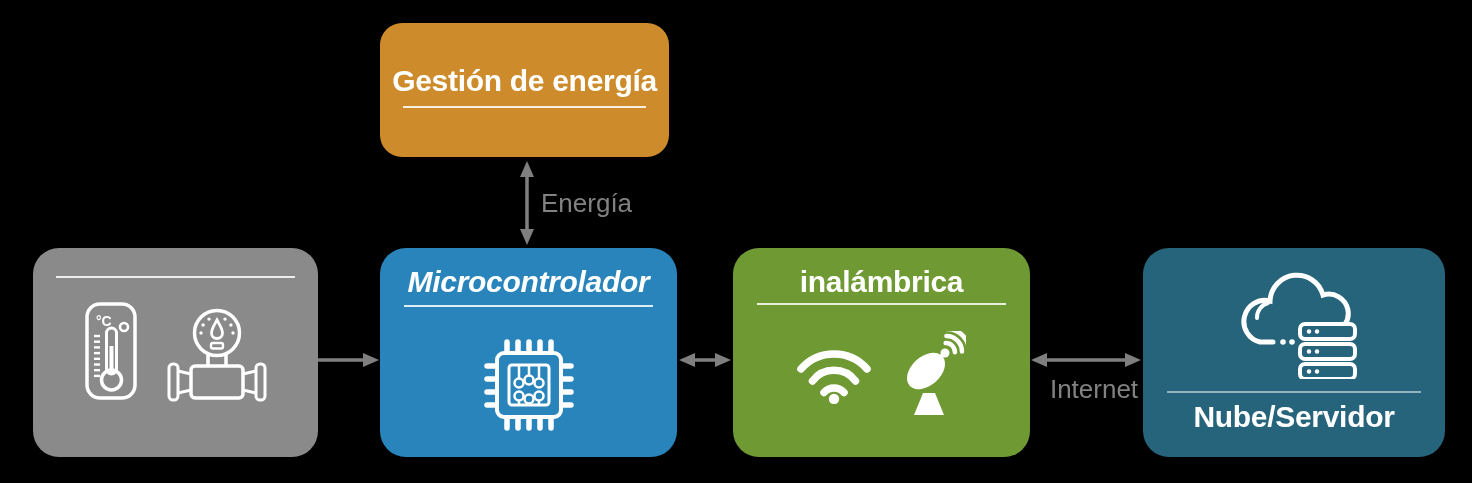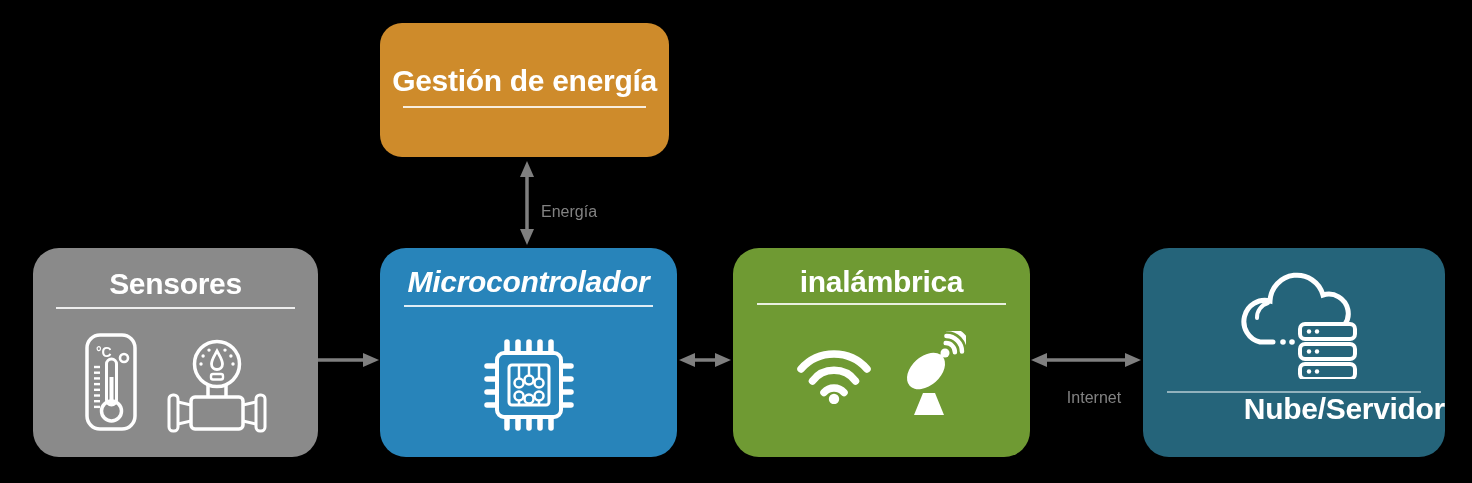--- a/index.html
+++ b/index.html
@@ -19,24 +19,24 @@
   #node-micro{left:380px;top:248px;width:297px;height:209px;background:#2884BA;padding-top:18px;font-style:italic;}
   #node-micro .icons-row{margin-top:27px;}
 
   #node-wireless{left:733px;top:248px;width:297px;height:209px;background:#6F9A33;padding-top:18px;}
   #node-wireless .underline{margin-top:6px;}
   #node-wireless .icons-row{margin-top:26px;gap:23px;align-items:flex-end;}
   #node-wireless .wifi-wrap{margin-bottom:7px;}
 
   #node-cloud{left:1143px;top:248px;width:302px;height:209px;background:#25647A;padding-top:9px;}
   #node-cloud .underline{background:rgba(255,255,255,0.5);margin-top:12px;}
-  #node-cloud .node-title{margin-top:0;text-align:right;}
+  #node-cloud .node-title{margin-top:8px;}
 
   .arrows{position:absolute;left:0;top:0;pointer-events:none;}
-  .edge-label{position:absolute;color:#828282;font-size:16px;margin-top:15px;}
+  .edge-label{position:absolute;color:#828282;font-size:26px;}
   #lbl-energia{left:541px;top:188px;}
   #lbl-internet{left:1030px;top:374px;width:128px;text-align:center;}
 
   svg text{font-family:"Liberation Sans",sans-serif;}
 </style>
 </head>
 <body>
 
 <div class="canvas">
 
@@ -64,21 +64,20 @@
 
   <div class="edge-label" id="lbl-energia">Energía</div>
   <div class="edge-label" id="lbl-internet">Internet</div>
 
   <div class="node" id="node-energy">
     <div class="node-title">Gestión de energía</div>
     <div class="underline"></div>
   </div>
 
   <div class="node" id="node-sensors">
-    <div class="node-title">Sensores</div>
     <div class="underline"></div>
     <div class="icons-row">
       <svg width="52" height="98" viewBox="0 0 52 98">
         <rect x="2" y="2" width="48" height="94" rx="13" fill="none" stroke="#fff" stroke-width="3.5"></rect>
         <text x="11" y="24" fill="#fff" font-size="14" font-weight="bold">°C</text>
         <circle cx="39" cy="25" r="4" fill="none" stroke="#fff" stroke-width="2.6"></circle>
         <g stroke="#fff" stroke-width="2.4">
           <line x1="9" y1="34" x2="15" y2="34"></line>
             <line x1="9" y1="39.7" x2="15" y2="39.7"></line>
           <line x1="9" y1="45.4" x2="15" y2="45.4"></line>

